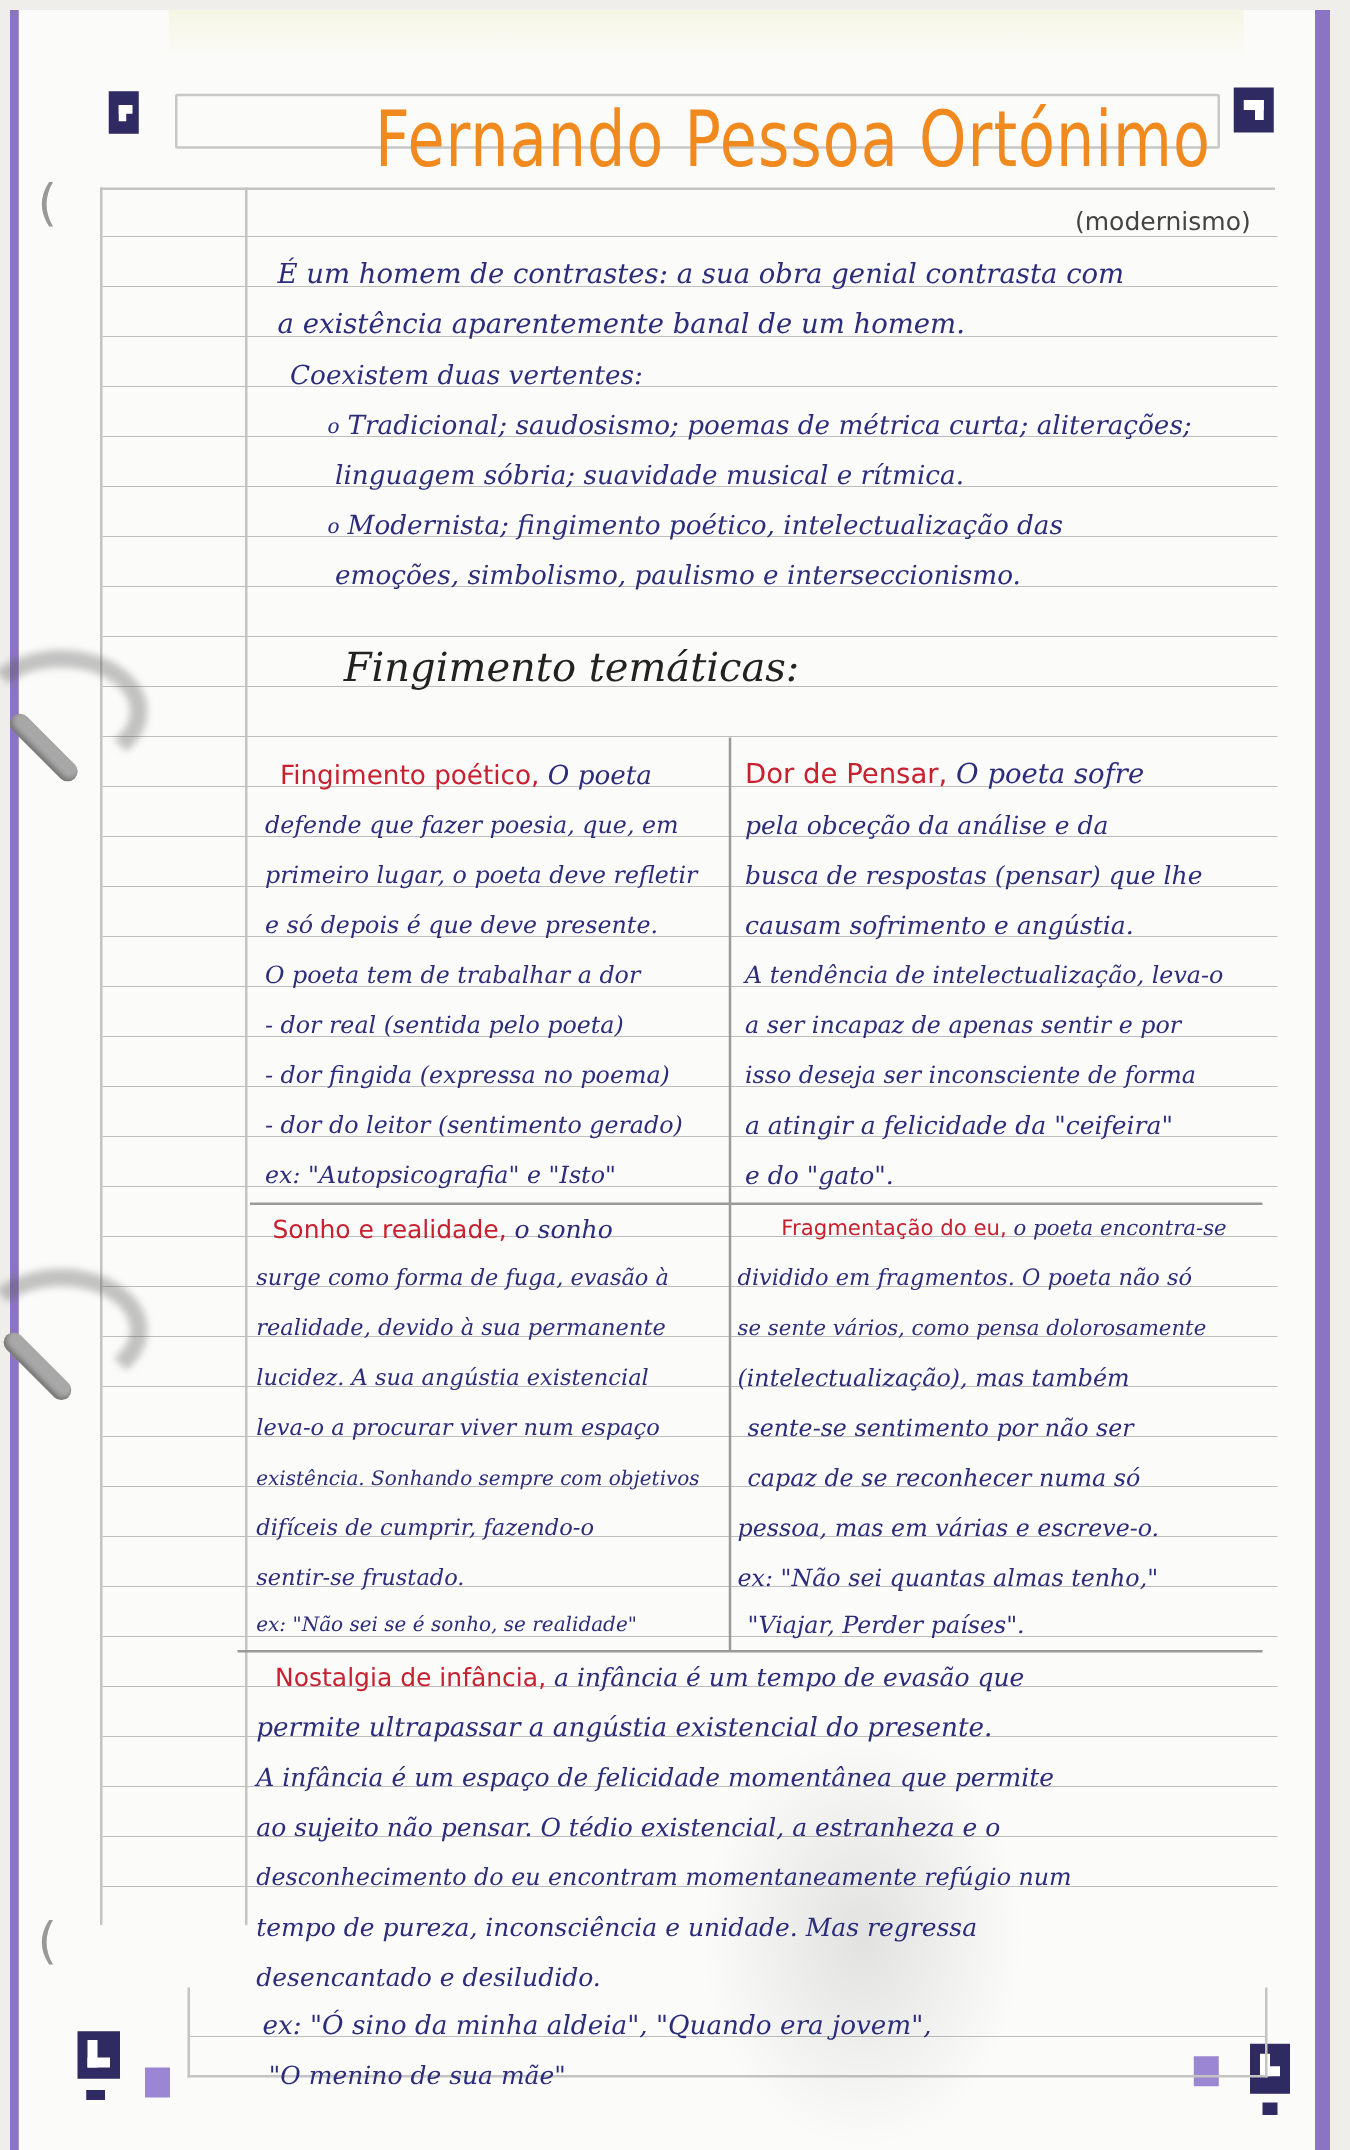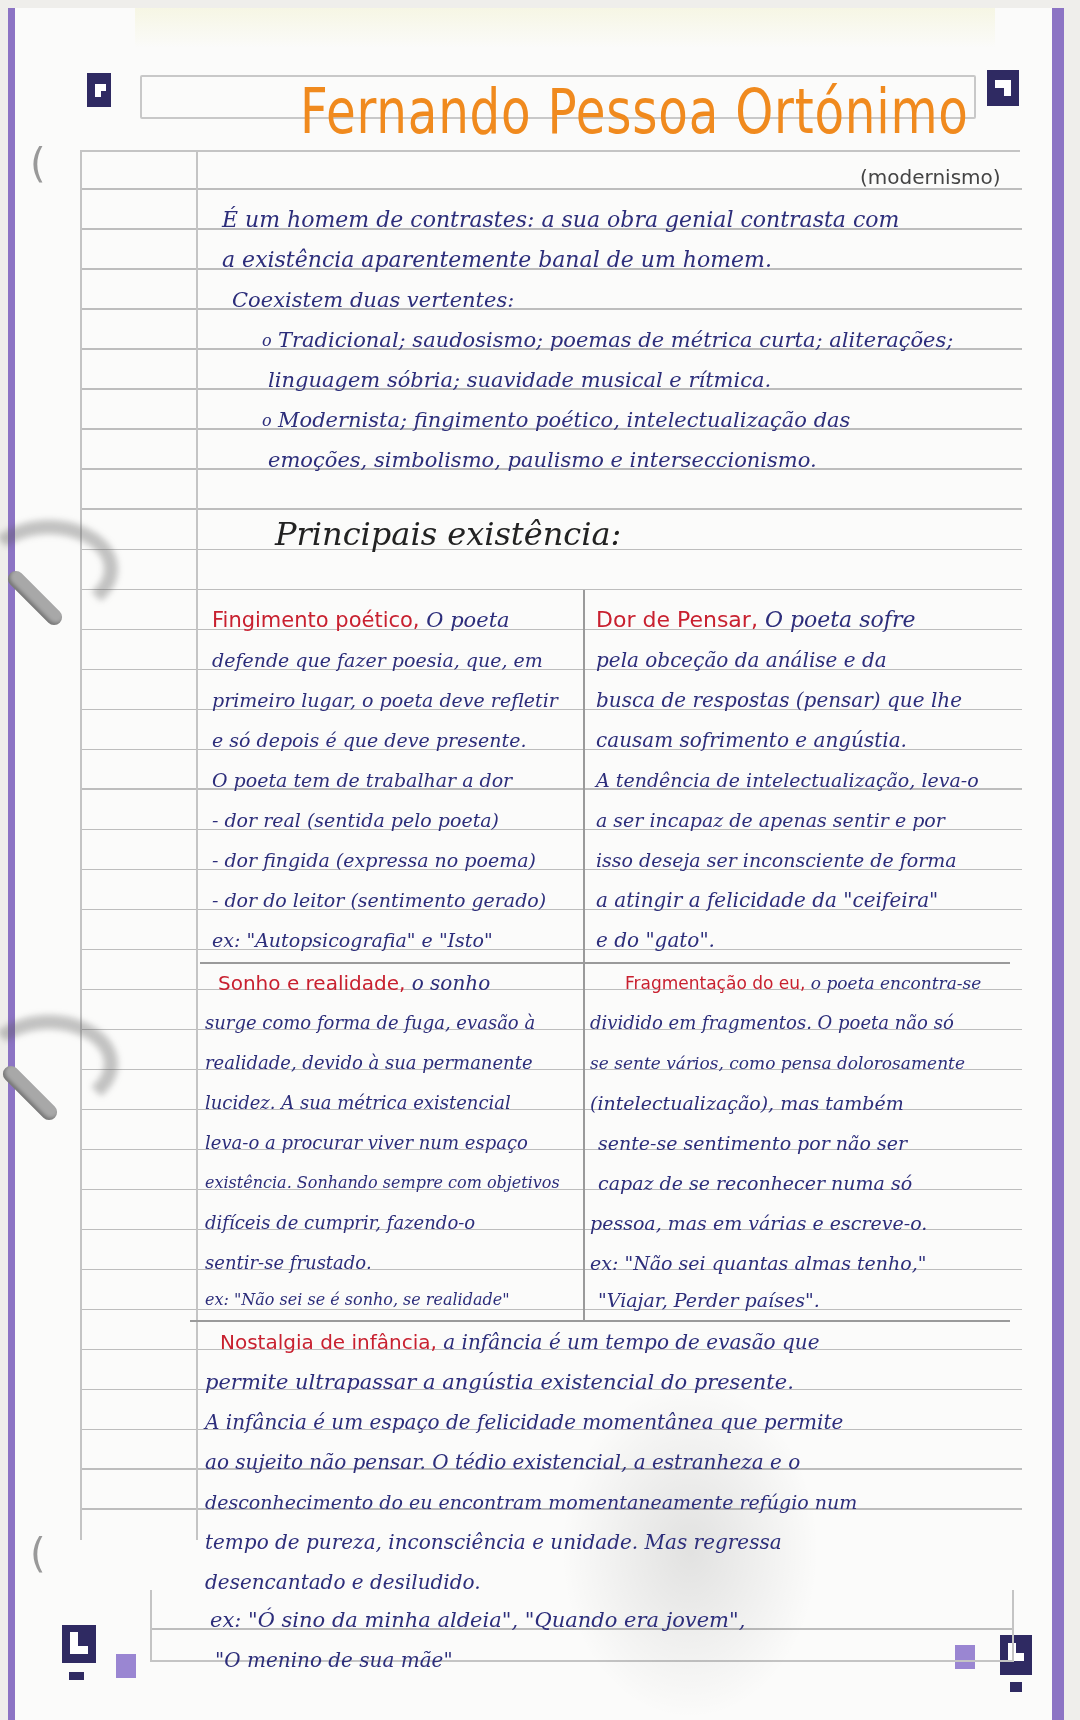--- a/index.html
+++ b/index.html
@@ -147,28 +147,28 @@
     <div class="line" style="left:278px;top:320px;">Tradicional; saudosismo; poemas de métrica curta; aliterações;</div>
     <div class="line" style="left:268px;top:360px;">linguagem sóbria; suavidade musical e rítmica.</div>
   </div>
   <div>
     <span class="line" style="left:262px;top:401px;font-size:16px;">o</span>
     <div class="line" style="left:278px;top:400px;">Modernista; fingimento poético, intelectualização das</div>
     <div class="line" style="left:268px;top:440px;">emoções, simbolismo, paulismo e interseccionismo.</div>
   </div>
 </div>
 
-<div class="heading">Principais existência:</div>
+<div class="heading">Fingimento temáticas:</div>
 
 <div class="col-divider" style="left:583px;top:590px;height:730px;"></div>
 <div class="row-divider" style="left:200px;top:962px;width:810px;"></div>
 <div class="row-divider" style="left:190px;top:1320px;width:820px;"></div>
 
 <div>
-  <div class="line" style="left:212px;top:600px;font-size:21px;">
+  <div class="line" style="left:224px;top:600px;font-size:21px;">
     <span class="red">Fingimento poético,</span>
     <span>O poeta</span>
   </div>
   <div class="line" style="left:212px;top:640px;font-size:19px;">defende que fazer poesia, que, em</div>
   <div class="line" style="left:212px;top:680px;font-size:19px;">primeiro lugar, o poeta deve refletir</div>
   <div class="line" style="left:212px;top:720px;font-size:19px;">e só depois é que deve presente.</div>
   <div class="line" style="left:212px;top:760px;font-size:19px;">O poeta tem de trabalhar a dor</div>
   <div class="line" style="left:212px;top:800px;font-size:19px;">- dor real (sentida pelo poeta)</div>
   <div class="line" style="left:212px;top:840px;font-size:19px;">- dor fingida (expressa no poema)</div>
   <div class="line" style="left:212px;top:880px;font-size:19px;">- dor do leitor (sentimento gerado)</div>
@@ -190,21 +190,21 @@
   <div class="line" style="left:596px;top:920px;font-size:20px;">e do "gato".</div>
 </div>
 
 <div>
   <div class="line" style="left:218px;top:963px;font-size:20px;">
     <span class="red">Sonho e realidade,</span>
     <span>o sonho</span>
   </div>
   <div class="line" style="left:205px;top:1003px;font-size:18px;">surge como forma de fuga, evasão à</div>
   <div class="line" style="left:205px;top:1043px;font-size:18px;">realidade, devido à sua permanente</div>
-  <div class="line" style="left:205px;top:1083px;font-size:18px;">lucidez. A sua métrica existencial</div>
+  <div class="line" style="left:205px;top:1083px;font-size:18px;">lucidez. A sua angústia existencial</div>
   <div class="line" style="left:205px;top:1123px;font-size:18px;">leva-o a procurar viver num espaço</div>
   <div class="line" style="left:205px;top:1163px;font-size:16px;">existência. Sonhando sempre com objetivos</div>
   <div class="line" style="left:205px;top:1203px;font-size:18px;">difíceis de cumprir, fazendo-o</div>
   <div class="line" style="left:205px;top:1243px;font-size:18px;">sentir-se frustado.</div>
   <div class="line" style="left:205px;top:1280px;font-size:16px;">ex: "Não sei se é sonho, se realidade"</div>
 </div>
 
 <div>
   <div class="line" style="left:625px;top:963px;font-size:17px;">
     <span class="red">Fragmentação do eu,</span>

